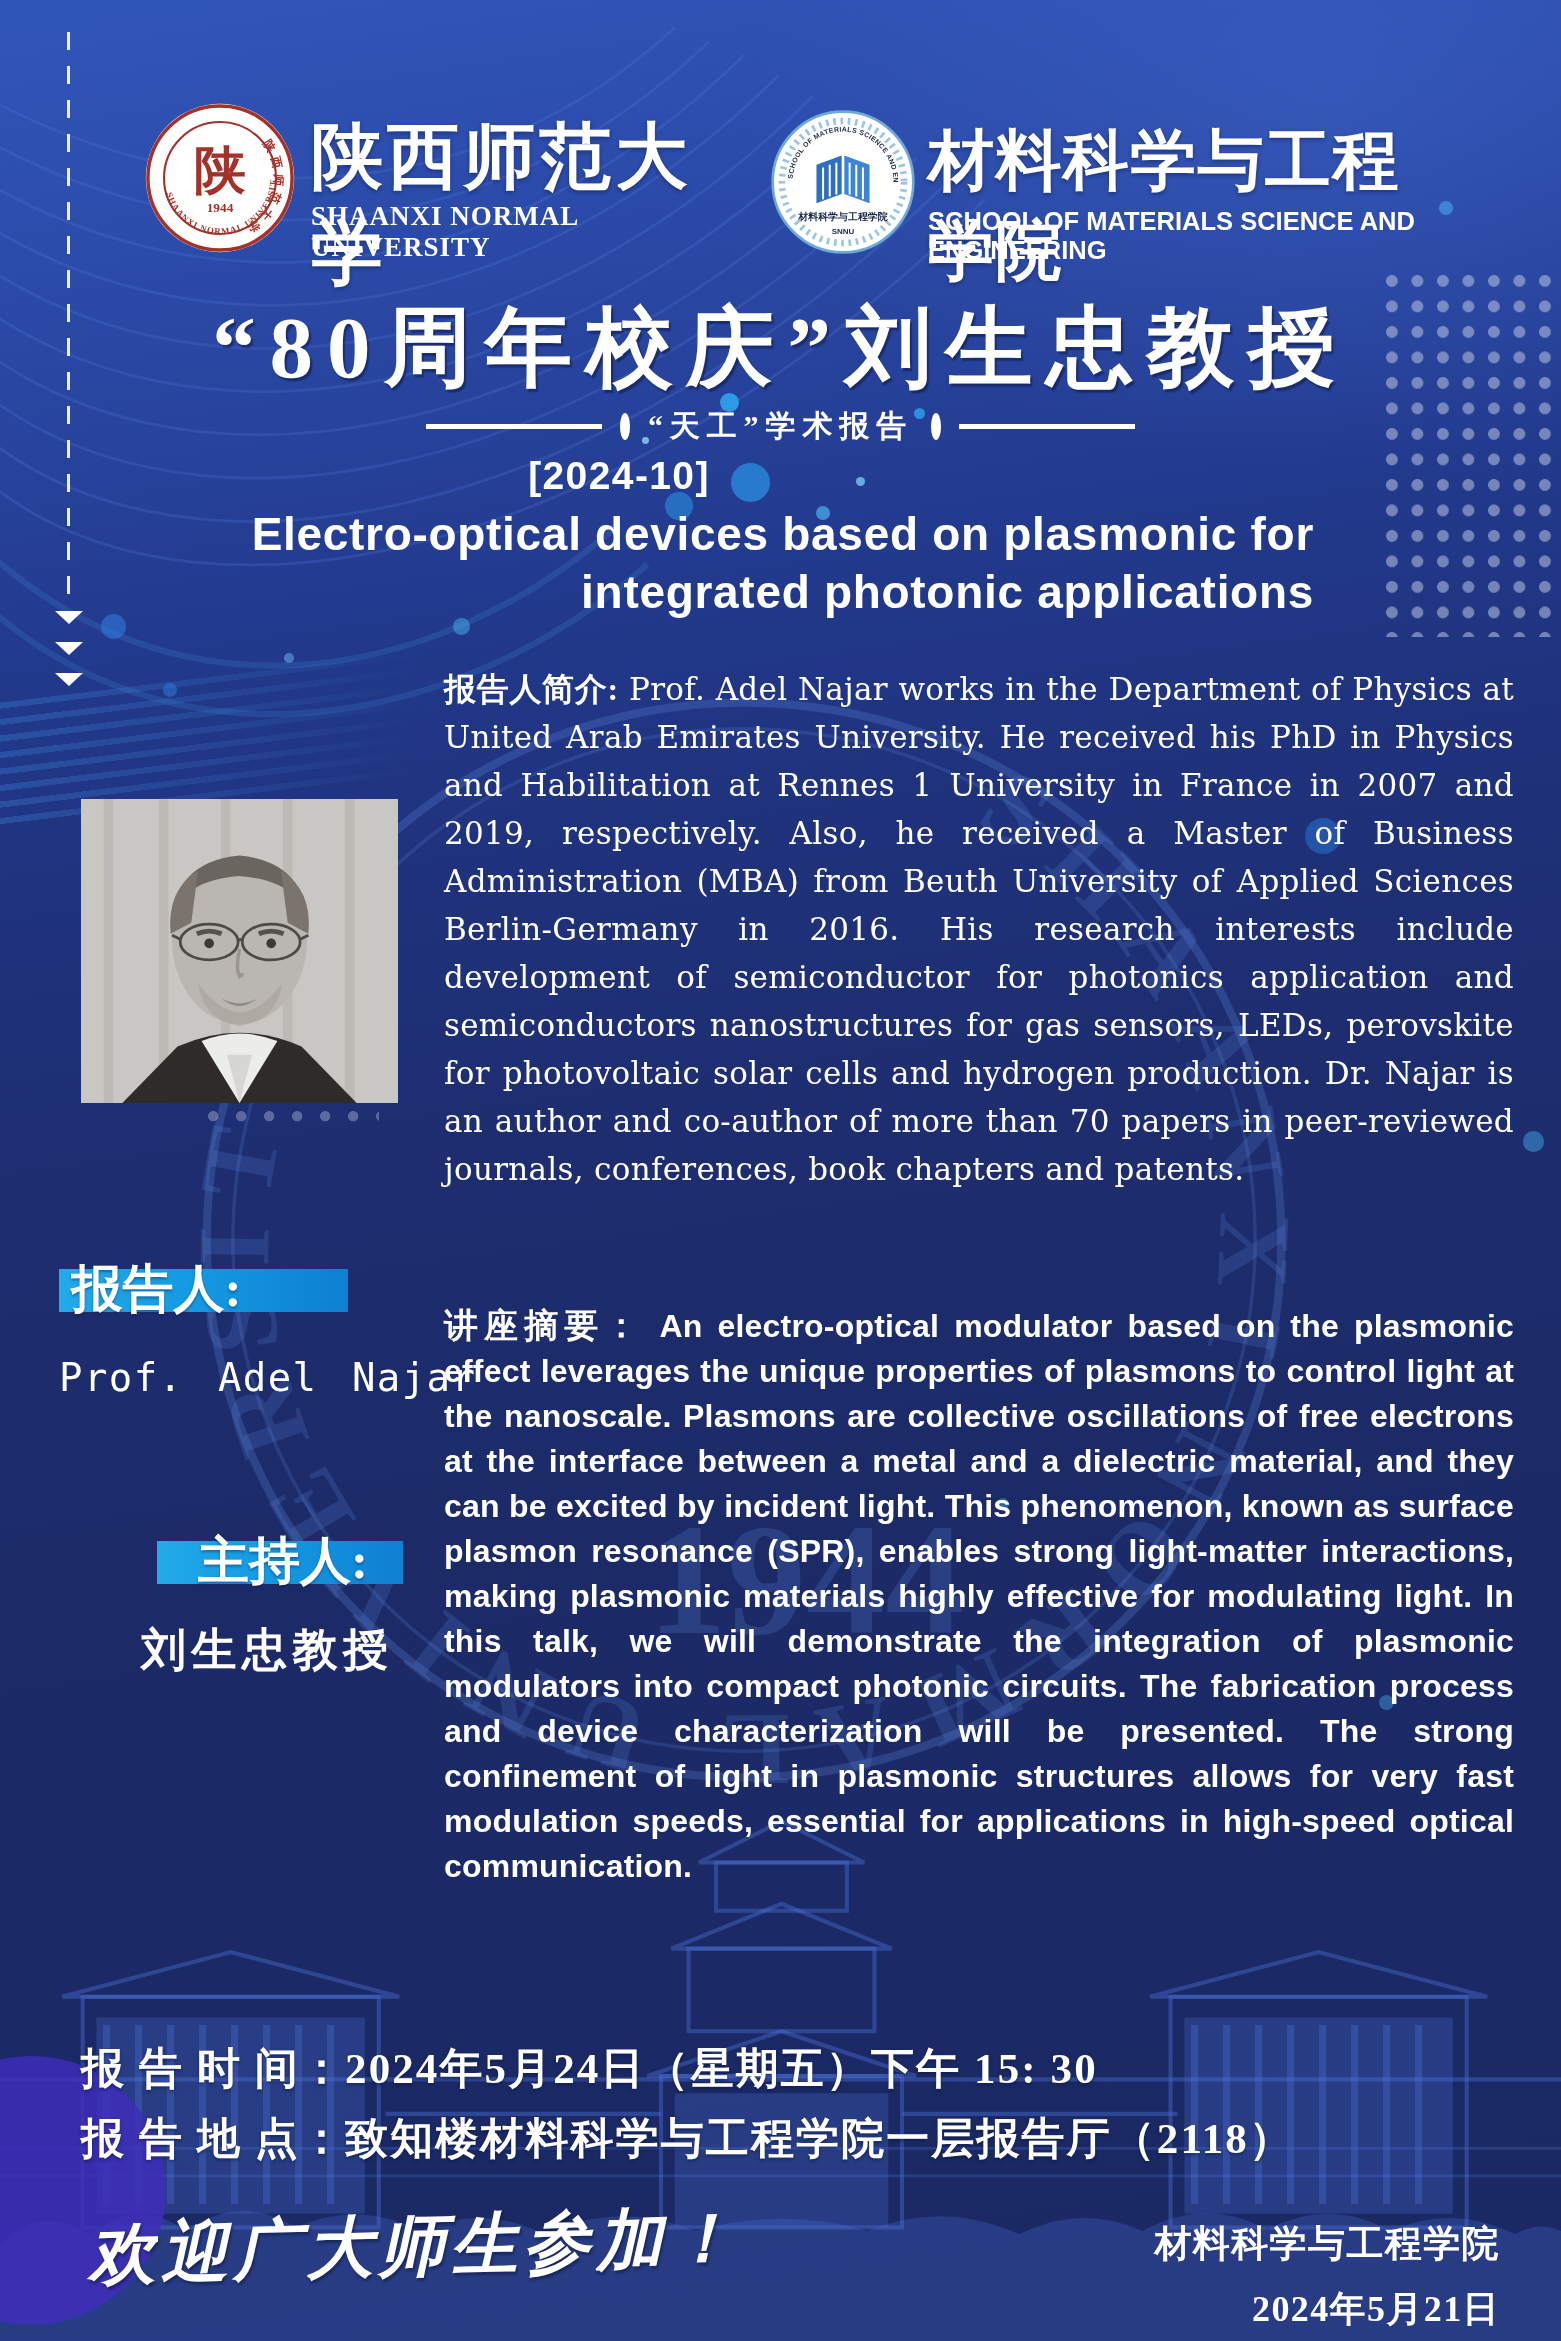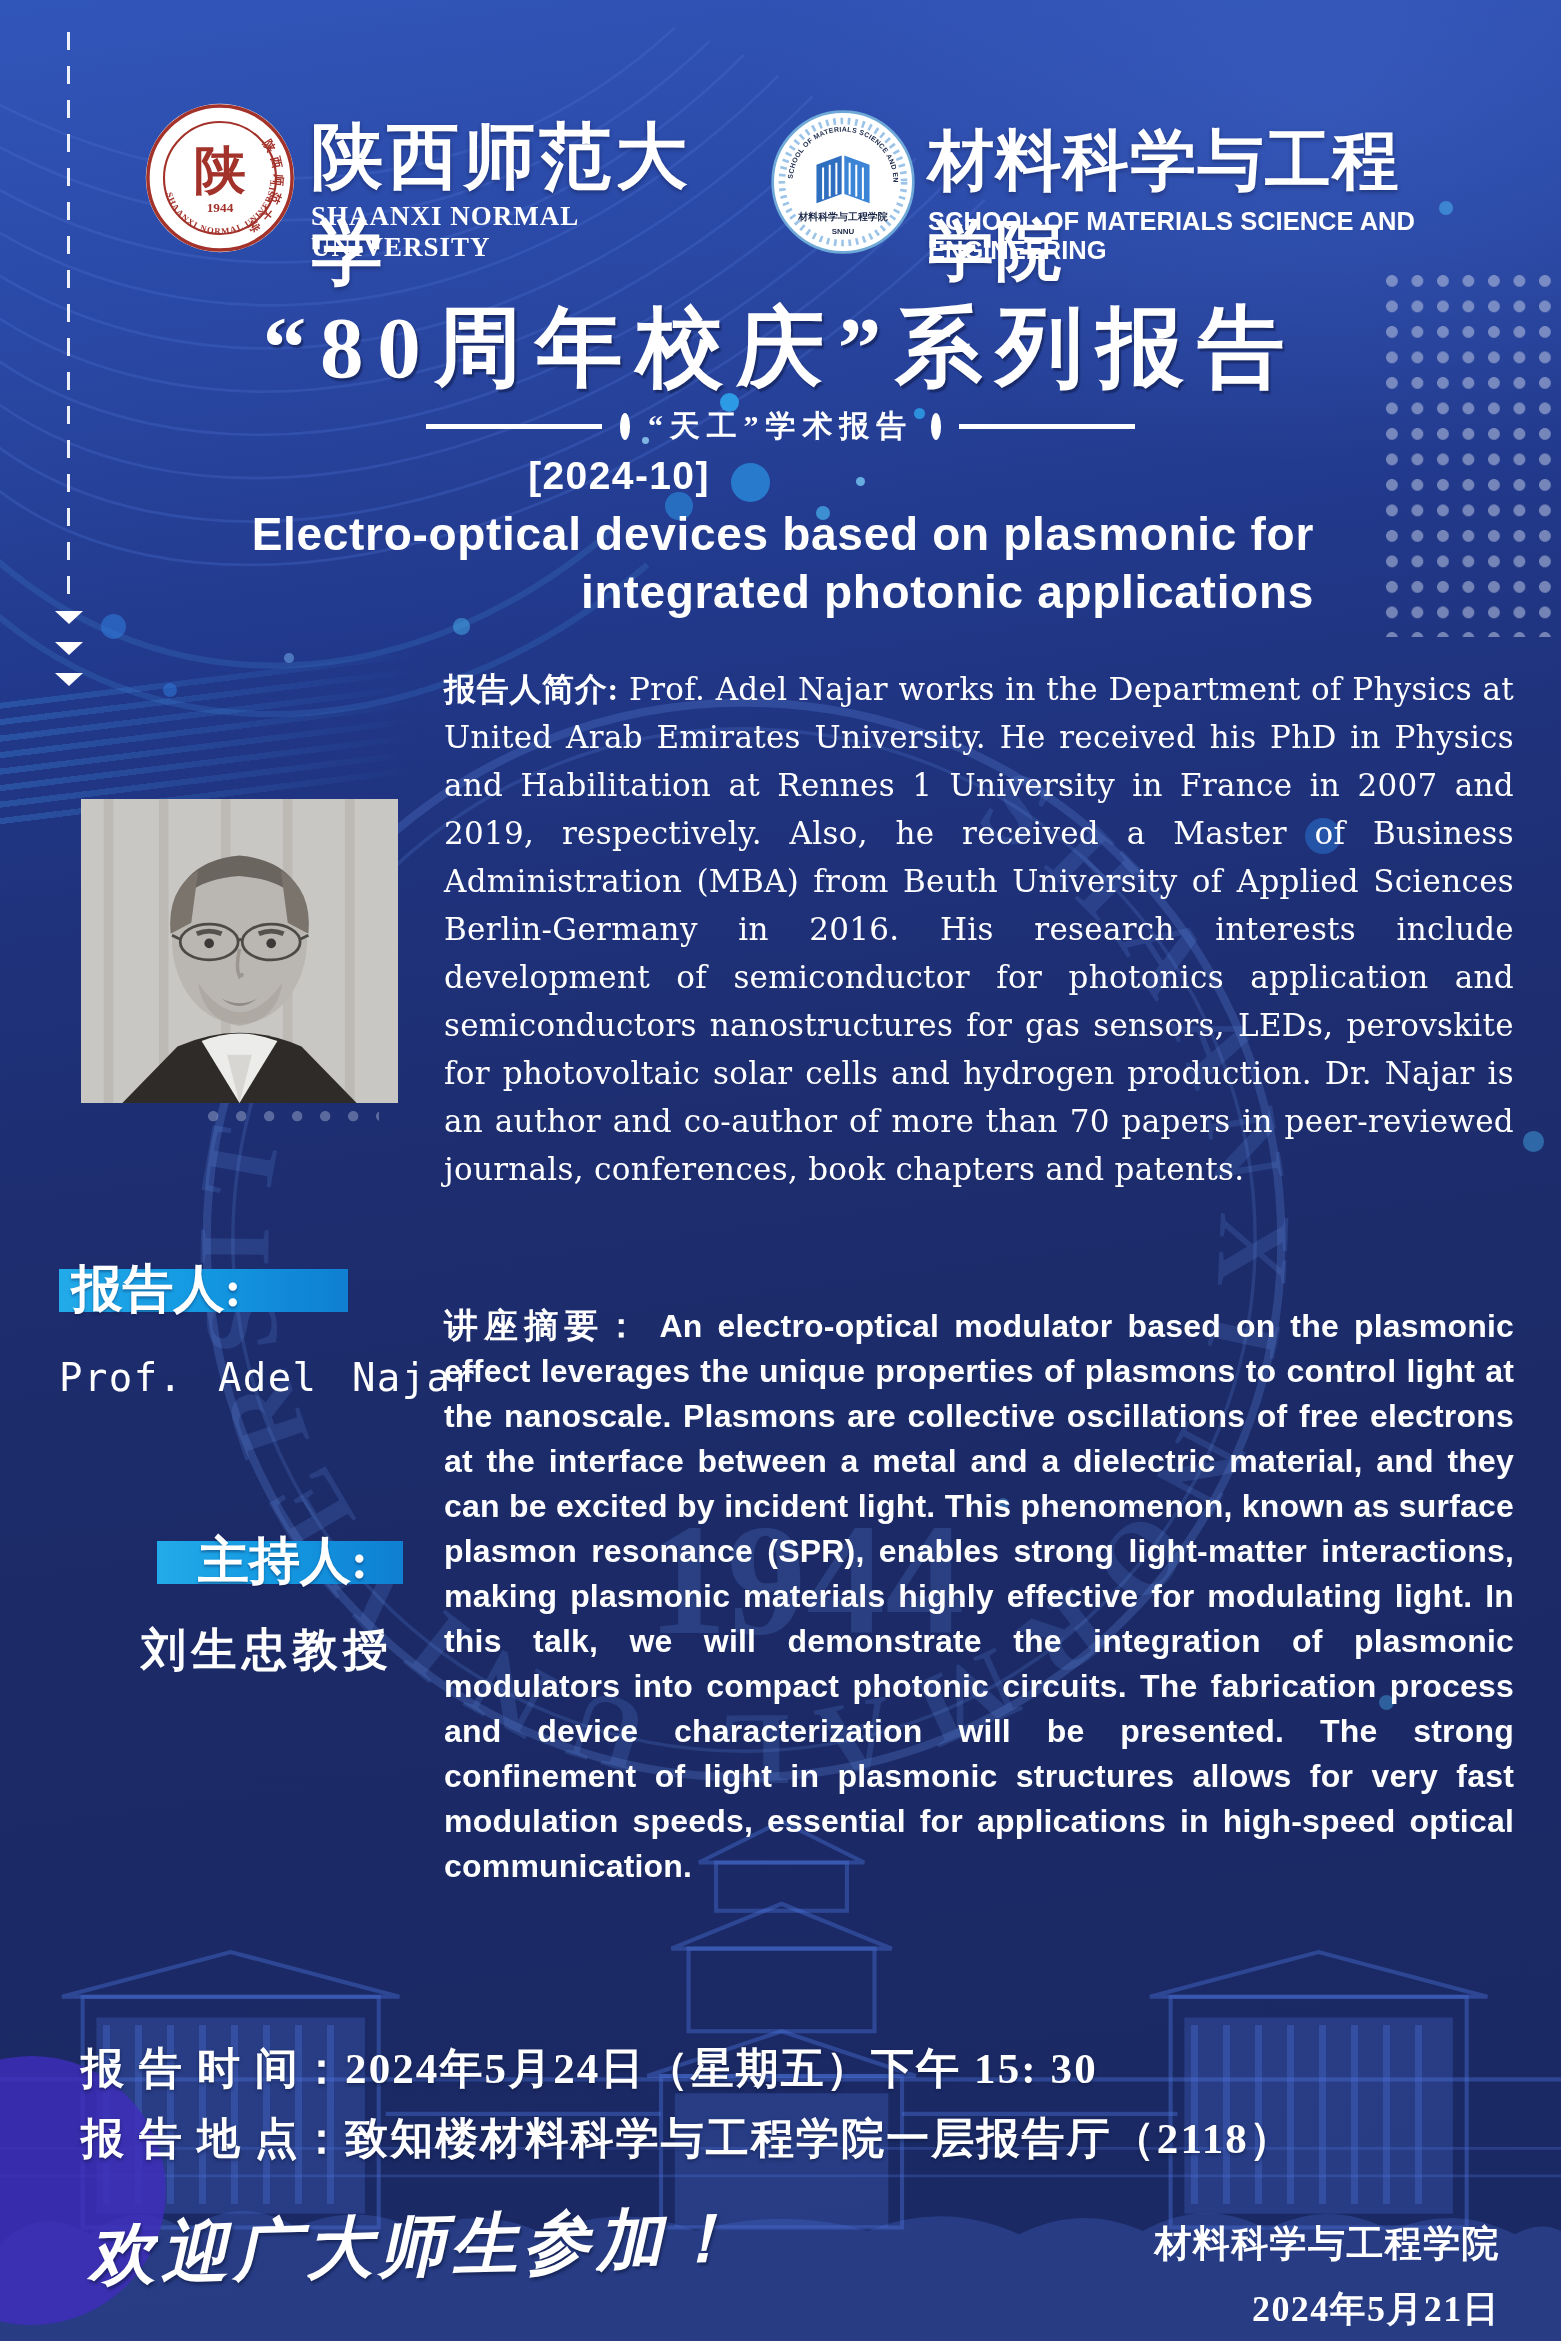--- a/index.html
+++ b/index.html
@@ -209,21 +209,21 @@
       <path d="M80,88 L80,136 M90,84 L90,132 M100,81 L100,129" stroke="#ffffff" stroke-width="3"></path>
       <path d="M140,88 L140,136 M130,84 L130,132 M120,81 L120,129" stroke="#ffffff" stroke-width="3"></path>
     </g>
     <text x="110" y="168" text-anchor="middle" font-family="Liberation Serif, DejaVu Serif, serif" font-size="15" font-weight="bold" fill="#1c2a4a">材料科学与工程学院</text>
     <text x="110" y="188" text-anchor="middle" font-family="Liberation Sans, DejaVu Sans, sans-serif" font-size="12" font-weight="bold" fill="#1c2a4a">SNNU</text>
   </svg>
 
   <div class="abs smse-cn cnserif">材料科学与工程学院</div>
   <div class="abs smse-en">SCHOOL OF MATERIALS SCIENCE AND ENGINEERING</div>
 
-  <div class="abs series-title cnserif">“80周年校庆”系列报告</div>
+  <div class="abs series-title cnserif">“80周年校庆”刘生忠教授</div>
 
   <div class="abs subtitle-row">
     <div class="sub-line"></div>
     <div class="sub-dot"></div>
     <div class="subtitle cnserif">“天工”学术报告</div>
     <div class="sub-dot"></div>
     <div class="sub-line"></div>
   </div>
 
   <div class="abs issue">[2024-10]</div>

